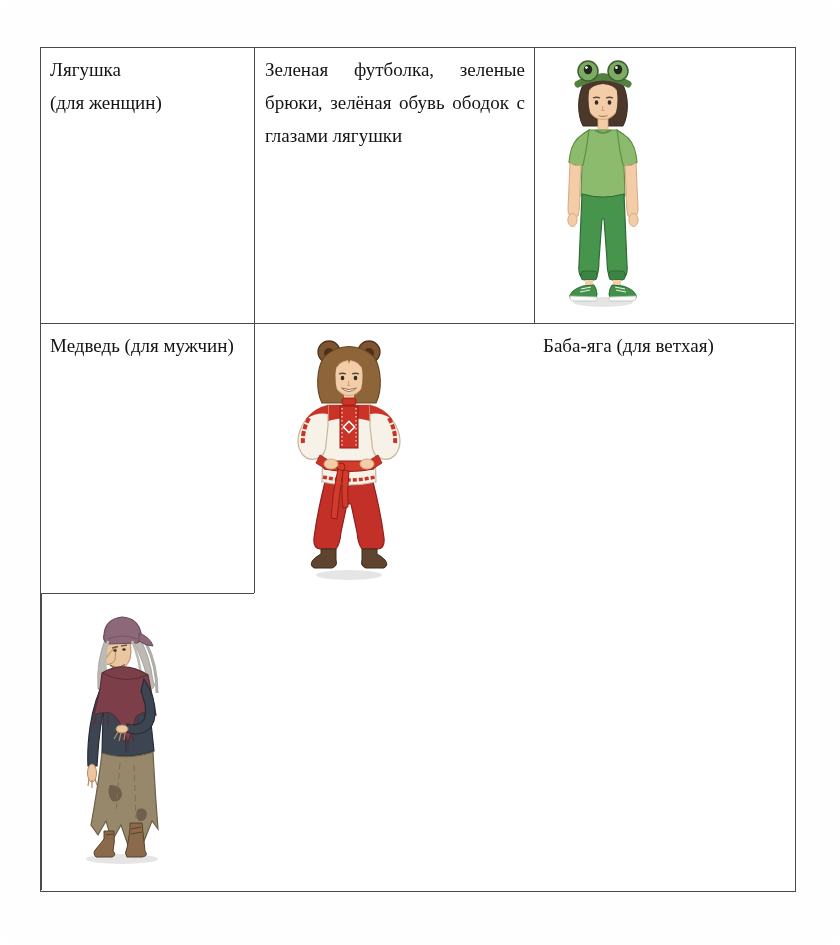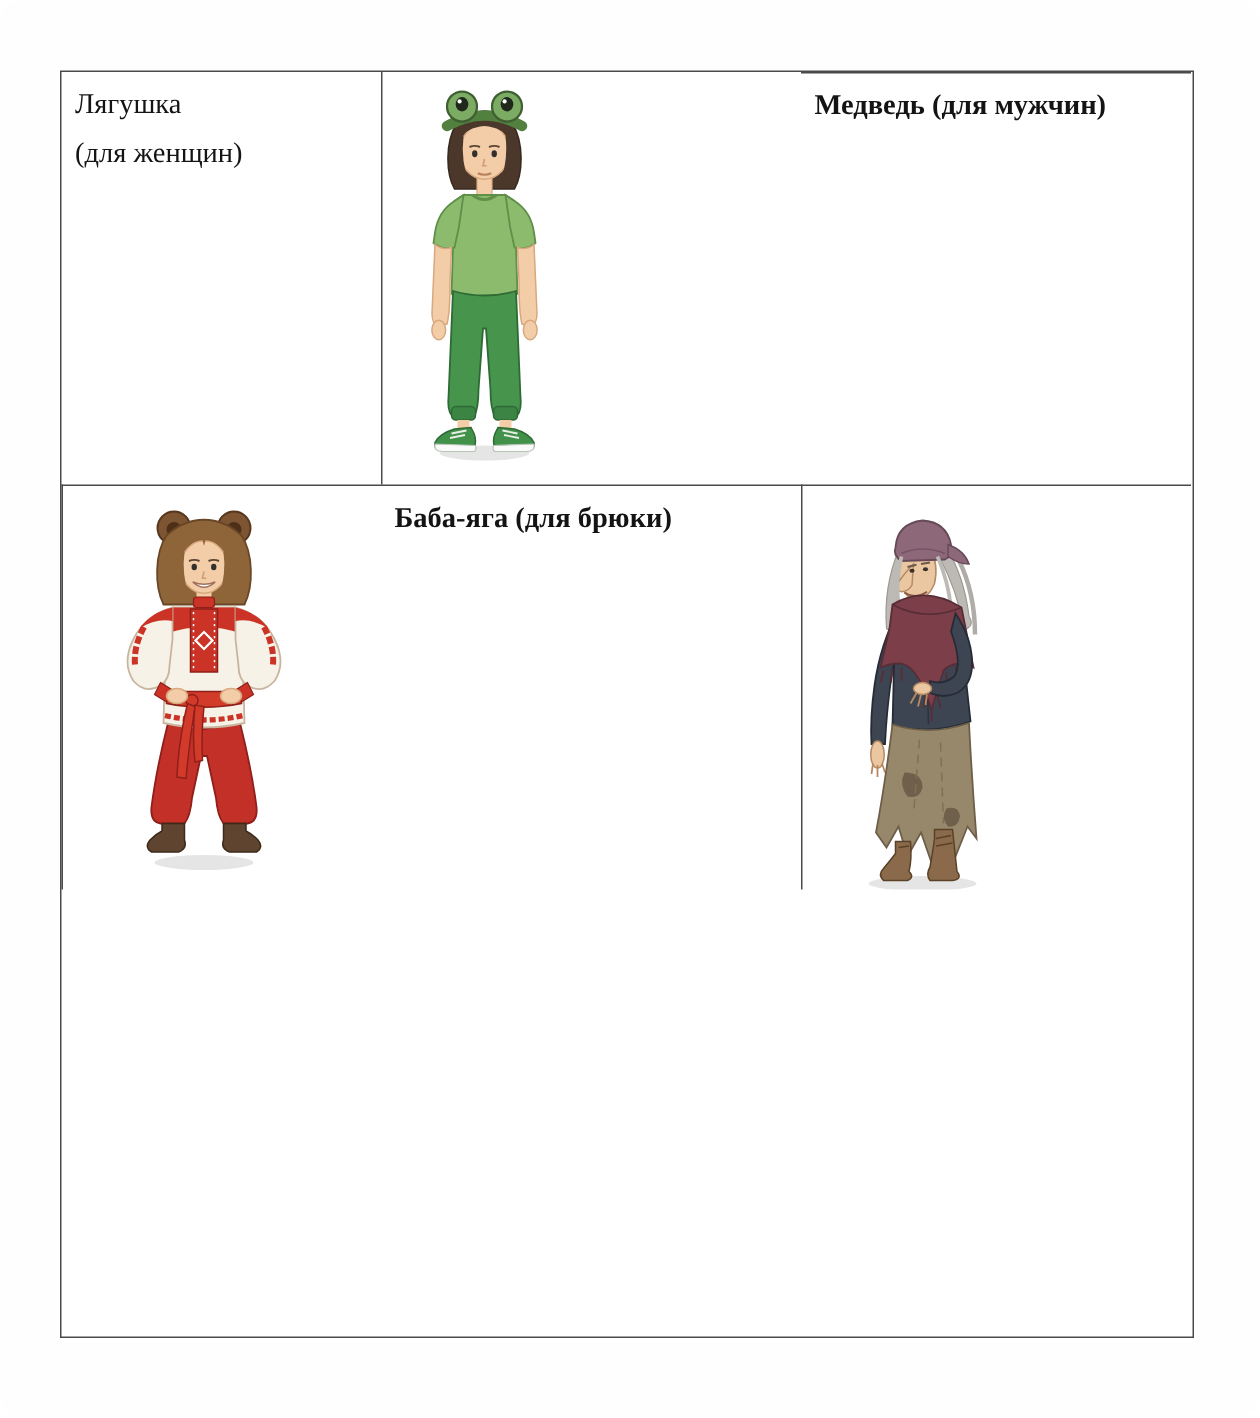--- a/index.html
+++ b/index.html
@@ -10,37 +10,38 @@
     position: absolute; left: 40px; top: 47px;
     width: 756px; height: 845px;
     border: 1.5px solid #4a4a4a;
     display: grid;
     grid-template-columns: 213px 280px 260px;
     grid-template-rows: 275px 270px 297px;
     background: #fff;
   }
   .cell { border: 0 solid #4a4a4a; font-size: 19px; line-height: 33px; overflow: hidden; }
   .bl { border-left-width: 1.5px; }
-  .bt { border-top-width: 1.5px; font-weight: bold; }
+  .bt { border-top-width: 1.5px; }
   .role-cell { padding: 5px 4px 0 9px; white-space: pre-line; }
   .desc-cell { padding: 5px 9px 0 10px; text-align: justify; }
   .fig-cell { position: relative; }
   .fig-cell svg { position: absolute; display: block; }
   .fig-frog { left: 20px; top: 9px; }
   .fig-bear { left: 24px; top: 12px; }
   .fig-yaga { left: 22px; top: 19px; }
 </style>
 </head>
 <body>
 
 <div class="page">
   <div class="doc-table">
 
     <div class="cell role-cell">Лягушка
 (для женщин)</div>
+    <div class="cell desc-cell bl">Зеленая футболка, зеленые брюки, зелёная обувь ободок с глазами лягушки</div>
     <div class="cell fig-cell bl">
       <svg class="fig-frog" width="96" height="252" viewBox="0 0 96 252">
         <ellipse cx="48" cy="245" rx="30" ry="5" fill="#e5e5e5"></ellipse>
 
         <path d="M29,26 C22,38 22,58 28,69 L68,69 C74,58 74,38 67,26 C55,14 41,14 29,26 Z" fill="#4c382b" stroke="#372920" stroke-width="1"></path>
 
         <path d="M43,58 L53,58 L53,74 L43,74 Z" fill="#f3cda8" stroke="#d8a87e" stroke-width="0.8"></path>
 
         <ellipse cx="48" cy="44" rx="16.5" ry="18.5" fill="#f3cda8" stroke="#d8a87e" stroke-width="1"></ellipse>
 
@@ -143,21 +144,21 @@
           <path d="M64,134 Q62,156 64,172 L69,171 Q68,154 70,135 Z" fill="#d23b2a" stroke="#8f1f1a" stroke-width="1"></path>
         </g>
 
         <path d="M41,119 L49,124 L45,132 L37,127 Z" fill="#cc3327" stroke="#8f1f1a" stroke-width="0.8"></path>
         <ellipse cx="52" cy="128" rx="7" ry="5" fill="#f3cda8" stroke="#d8a87e" stroke-width="1"></ellipse>
         <path d="M99,119 L91,124 L95,132 L103,127 Z" fill="#cc3327" stroke="#8f1f1a" stroke-width="0.8"></path>
         <ellipse cx="88" cy="128" rx="7" ry="5" fill="#f3cda8" stroke="#d8a87e" stroke-width="1"></ellipse>
       </svg>
     </div>
 
-    <div class="cell role-cell bt">Баба-яга (для брюки)</div>
+    <div class="cell role-cell bt">Баба-яга (для ветхая)</div>
     <div class="cell fig-cell bl bt">
       <svg class="fig-yaga" width="130" height="252" viewBox="0 0 130 252">
         <ellipse cx="58" cy="246" rx="36" ry="5" fill="#e5e5e5"></ellipse>
 
         <path d="M42,24 Q32,48 34,76 Q38,80 42,74 Q38,48 47,28 Z" fill="#bdbab5" stroke="#9b9891" stroke-width="0.8"></path>
         <path d="M74,22 Q86,42 89,68 Q93,74 86,77 Q81,50 69,28 Z" fill="#bdbab5" stroke="#9b9891" stroke-width="0.8"></path>
         <path d="M82,30 Q93,52 93,80" stroke="#b0ada8" stroke-width="3" fill="none"></path>
 
         <path d="M45,24 Q40,36 44,48 Q47,56 54,57 Q62,56 66,46 Q69,33 63,23 Q54,16 45,24 Z" fill="#eac7a1" stroke="#b58a63" stroke-width="1"></path>
         <path d="M52,33 Q45,40 41,47 Q40,51 44,51.5 Q49,51 51,47 Z" fill="#eac7a1" stroke="#b58a63" stroke-width="1"></path>

